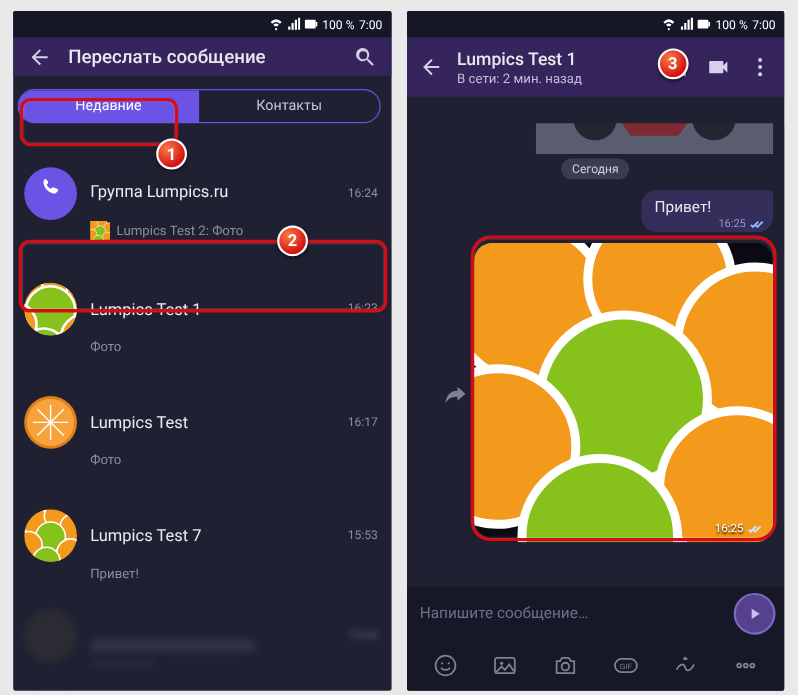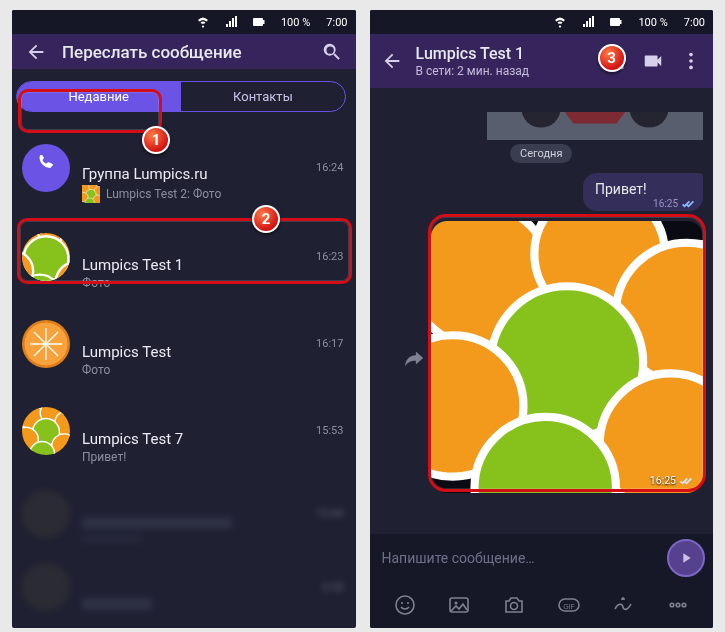--- a/index.html
+++ b/index.html
@@ -16,21 +16,21 @@
     background: #1f2133;
     border-radius: 2px;
     display: flex; flex-direction: column;
     overflow: hidden;
     position: relative;
     color: #e8e8ee;
   }
   
   .statusbar {
     height: 24px; display: flex; align-items: center;
-    justify-content: flex-end; gap: 16px;
+    justify-content: flex-end; gap: 4px;
     padding: 0 8px; font-size: 11px; color: #fff;
     background: #151626;
   }
   .statusbar svg { width: 12px; height: 12px; fill: #fff; }
   
   .appbar {
     height: 35px; background: #35255c;
     display: flex; align-items: center; gap: 12px;
     padding: 0 10px;
   }
@@ -64,21 +64,21 @@
     position: relative;
   }
   .avatar {
     width: 48px; height: 48px; border-radius: 50%;
     background: #333; flex-shrink: 0;
     display: flex; align-items: center; justify-content: center;
     overflow: hidden;
   }
   .rowmain { flex: 1; min-width: 0; }
   .rowtitle { font-size: 15px; color: #eceaf4; margin-top: 33px; }
-  .rowsub { font-size: 12px; color: #8c8ea0; margin-top: 2px;
+  .rowsub { font-size: 12px; color: #8c8ea0; margin-top: 18px;
     display: flex; align-items: center; gap: 6px; }
   .rowtime { font-size: 11px; color: #8c8ea0; }
   .thumb { width: 18px; height: 18px; border-radius: 3px; background: #555; }
   
   .highlight-red {
     position: absolute; border: 3px solid #d40d17;
     border-radius: 10px; pointer-events: none;
     box-shadow: inset 0 0 0 1px #fff2;
   }
   .callout {

